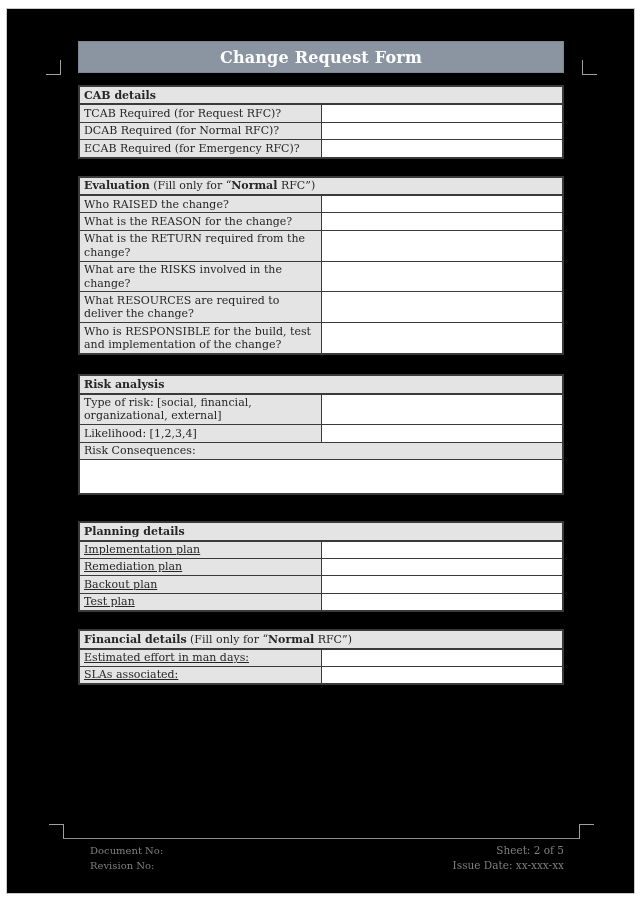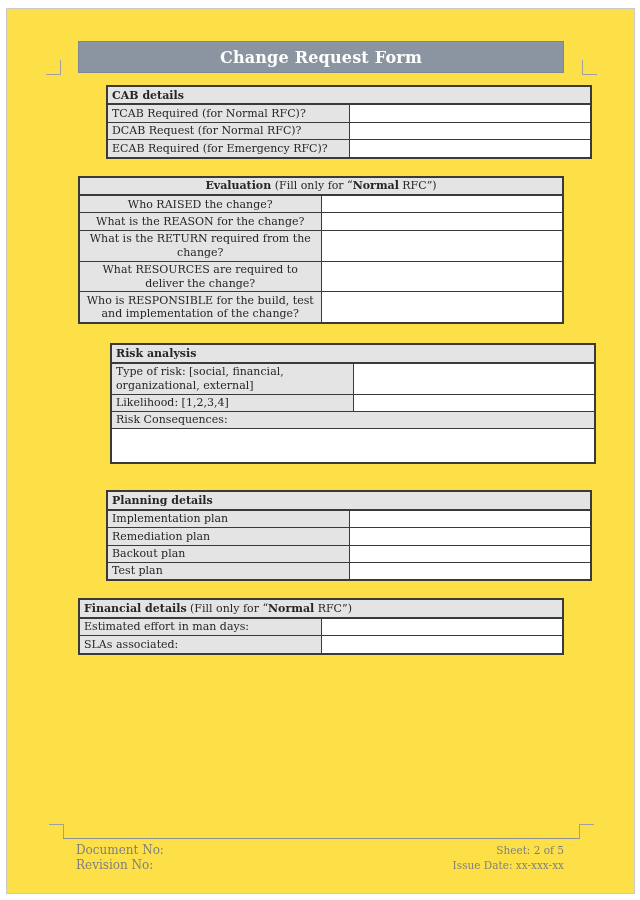--- a/index.html
+++ b/index.html
@@ -3,21 +3,21 @@
 <meta charset="utf-8">
 <style>
   html,body { margin:0; padding:0; }
   body {
     width:640px; height:900px; position:relative; background:#ffffff;
     font-family:"DejaVu Serif","Liberation Serif",serif;
     -webkit-font-smoothing:antialiased;
   }
   .page {
     position:absolute; left:6px; top:8px; width:627px; height:884px;
-    border:1px solid #c9c9c9; background:#fde047;
+    border:1px solid #c9c9c9; background:#000000;
   }
   
   .banner {
     position:absolute; left:71px; top:32px; width:486px; height:32px;
     background:#8b95a2; border:1px solid #7d8794;
     box-sizing:border-box; display:flex; align-items:center; justify-content:center;
   }
   .banner span {
     color:#ffffff; font-weight:bold; font-size:16px; letter-spacing:0.2px;
   }
@@ -38,35 +38,35 @@
     border:1px solid #3a3a3a; padding:1.5px 4px; line-height:1.22;
     vertical-align:top; overflow:hidden;
   }
   table.form tr.sec-head td {
     background:#e4e4e4; border-bottom:2px solid #3a3a3a; font-size:11px;
   }
   td.lbl { background:#e4e4e4; }
   td.val { background:#ffffff; }
   .wide  td.lbl { width:190px; }
   .wide  td.val { width:296px; }
-  .narrow td.lbl { width:111px; }
+  .narrow td.lbl { width:111px;text-decoration:underline; }
   .narrow td.val { width:375px; }
   td.consq-box { height:30px; background:#ffffff; }
   .b { font-weight:bold; }
-  .mb17 { margin-bottom:17px;margin-left:28px; }
-  .mb19 { margin-bottom:19px;text-align:center; }
-  .mb26 { margin-bottom:26px;margin-left:32px; }
+  .mb17 { margin-bottom:17px; }
+  .mb19 { margin-bottom:19px; }
+  .mb26 { margin-bottom:26px; }
   
   .footer-rule {
     position:absolute; left:56px; top:829px; width:516px; height:0;
     border-top:1px solid #8f8f8f;
   }
   .footer-left {
-    position:absolute; left:69px; top:834px; color:#7f7f7f;
-    font-size:12px; line-height:15px;
+    position:absolute; left:83px; top:834px; color:#7f7f7f;
+    font-size:10px; line-height:15px;
   }
   .footer-right {
     position:absolute; right:70px; top:834px; color:#7f7f7f;
     font-size:10.5px; line-height:15px; text-align:right;
   }
 </style>
 </head>
 <body>
 
 <div class="page">
@@ -78,25 +78,25 @@
   <div class="mark mark-tr"></div>
 
   <div class="content">
 
     <table class="form wide mb17">
       <tbody>
           <tr class="sec-head">
         <td colspan="2"><span class="b">CAB details</span></td>
       </tr>
       <tr>
-        <td class="lbl">TCAB Required (for Normal RFC)?</td>
-        <td class="val"></td>
-      </tr>
-      <tr>
-        <td class="lbl">DCAB Request (for Normal RFC)?</td>
+        <td class="lbl">TCAB Required (for Request RFC)?</td>
+        <td class="val"></td>
+      </tr>
+      <tr>
+        <td class="lbl">DCAB Required (for Normal RFC)?</td>
         <td class="val"></td>
       </tr>
       <tr>
         <td class="lbl">ECAB Required (for Emergency RFC)?</td>
         <td class="val"></td>
       </tr>
     </tbody>
       </table>
 
     <table class="form wide mb19">
@@ -107,20 +107,24 @@
       <tr>
         <td class="lbl">Who RAISED the change?</td>
         <td class="val"></td>
       </tr>
       <tr>
         <td class="lbl">What is the REASON for the change?</td>
         <td class="val"></td>
       </tr>
       <tr>
         <td class="lbl">What is the RETURN required from the change?</td>
+        <td class="val"></td>
+      </tr>
+      <tr>
+        <td class="lbl">What are the RISKS involved in the change?</td>
         <td class="val"></td>
       </tr>
       <tr>
         <td class="lbl">What RESOURCES are required to deliver the change?</td>
         <td class="val"></td>
       </tr>
       <tr>
         <td class="lbl">Who is RESPONSIBLE for the build, test and implementation of the change?</td>
         <td class="val"></td>
       </tr>

